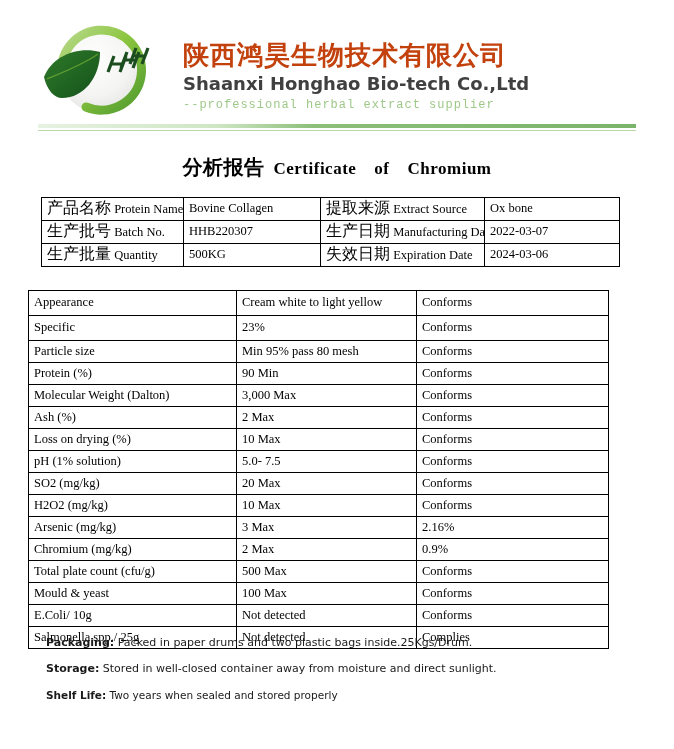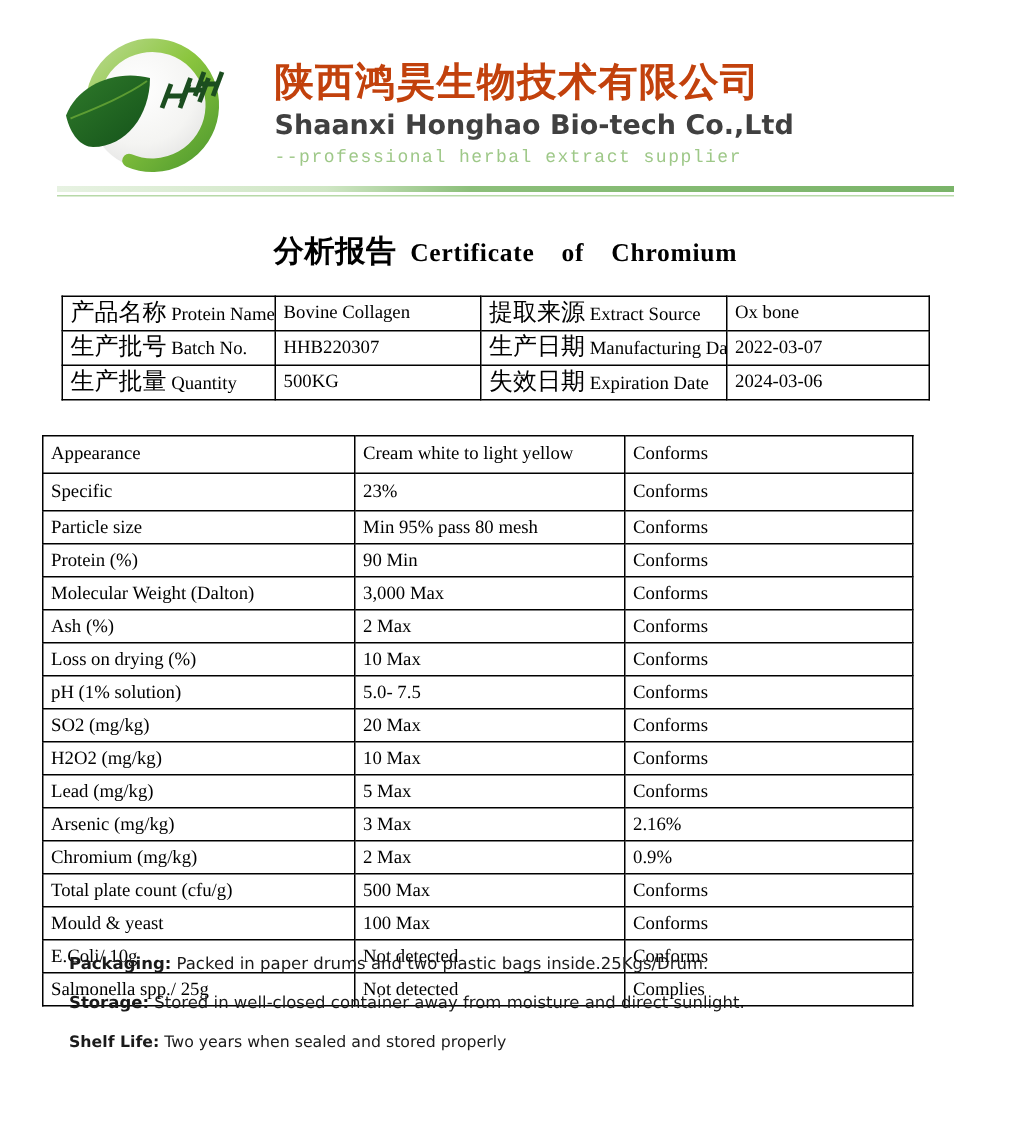--- a/index.html
+++ b/index.html
@@ -281,25 +281,20 @@
         <td>SO2 (mg/kg)</td>
         <td>20 Max</td>
         <td>Conforms</td>
       </tr>
       <tr>
         <td>H2O2 (mg/kg)</td>
         <td>10 Max</td>
         <td>Conforms</td>
       </tr>
       <tr>
-        <td>Lead (mg/kg)</td>
-        <td>5 Max</td>
-        <td>Conforms</td>
-      </tr>
-      <tr>
         <td>Arsenic (mg/kg)</td>
         <td>3 Max</td>
         <td>2.16%</td>
       </tr>
       <tr>
         <td>Chromium (mg/kg)</td>
         <td>2 Max</td>
         <td>0.9%</td>
       </tr>
       <tr>

